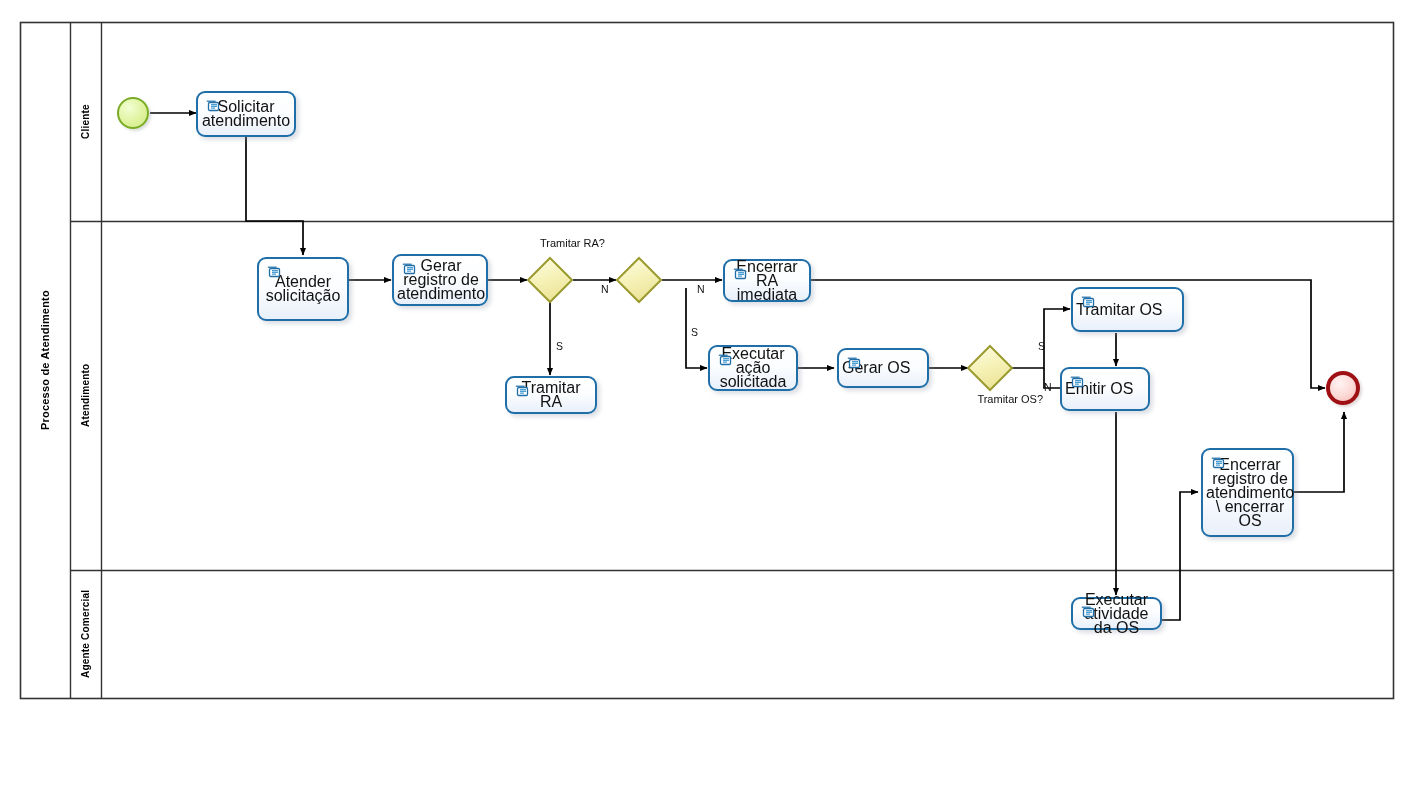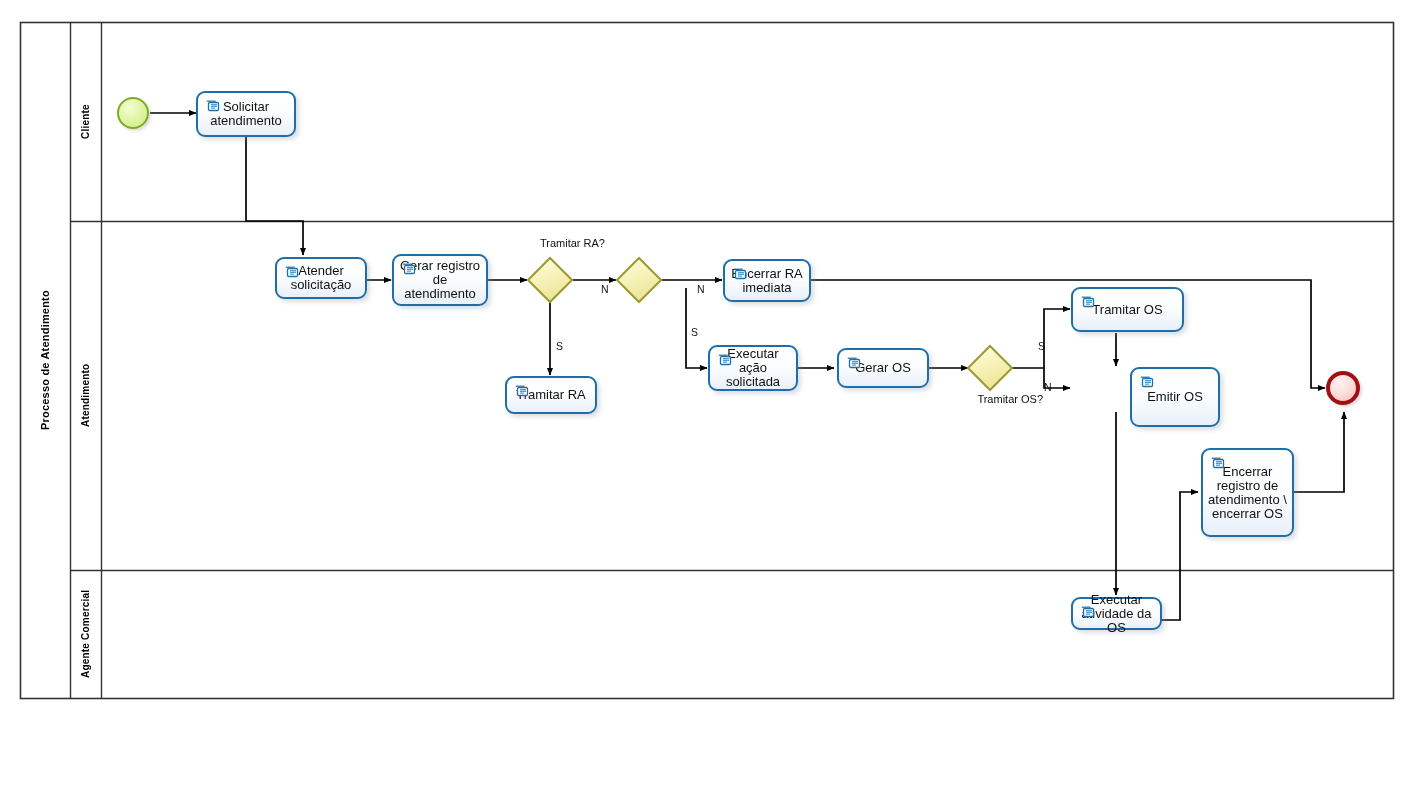--- a/index.html
+++ b/index.html
@@ -12,22 +12,22 @@
     writing-mode:vertical-rl;transform:rotate(180deg);
     letter-spacing:.2px;white-space:nowrap;
   }
   .pool-title{font-size:11px;}
   .lane-title{font-size:10px;}
   .task{
     position:absolute;box-sizing:border-box;
     border:2px solid #1f6ea8;border-radius:9px;
     background:linear-gradient(to bottom,#ffffff 0%,#fbfdff 48%,#e9f0fa 100%);
     box-shadow:3px 3px 4px rgba(140,150,165,.30);
-    display:flex;align-items:center;justify-content:center;
-    font-size:13px;color:#111;text-align:center;line-height:14px;
+    display:flex;align-items:center;justify-content:flex-start;
+    font-size:16px;color:#111;text-align:center;line-height:14px;
   }
   .task .tlabel{padding:0 3px;position:relative;z-index:2;}
   .task-icon{
     position:absolute;left:8px;top:7px;width:15px;height:13px;z-index:3;
   }
   .ev{position:absolute;border-radius:50%;box-sizing:border-box;}
   .ev-start{
     width:32px;height:32px;border:2px solid #7aab24;
     background:radial-gradient(circle at 36% 32%,#f2ffd4 0%,#ddf29a 60%,#cfe98a 100%);
     box-shadow:2px 2px 3px rgba(150,160,150,.35);
@@ -127,21 +127,21 @@
 
   <div class="task" style="left:196px;top:91px;width:100px;height:46px;">
     <svg class="task-icon" viewBox="0 0 15 13">
       <rect x="2.5" y="2.5" width="10" height="8" rx="1.2" fill="#ffffff" stroke="#1f6ea8" stroke-width="1.3"></rect>
       <path d="M5,4.6 L11,4.6 M5,6.4 L11,6.4 M5,8.2 L9,8.2" stroke="#4a9ed4" stroke-width="1.2"></path>
       <path d="M0.8,1.2 L9.6,1.2" stroke="#1f6ea8" stroke-width="1.2"></path>
     </svg>
     <span class="tlabel">Solicitar atendimento</span>
   </div>
 
-  <div class="task" style="left:257px;top:257px;width:92px;height:42px;margin-left:18px;">
+  <div class="task" style="left:257px;top:257px;width:92px;height:64px;">
     <svg class="task-icon" viewBox="0 0 15 13">
       <rect x="2.5" y="2.5" width="10" height="8" rx="1.2" fill="#ffffff" stroke="#1f6ea8" stroke-width="1.3"></rect>
       <path d="M5,4.6 L11,4.6 M5,6.4 L11,6.4 M5,8.2 L9,8.2" stroke="#4a9ed4" stroke-width="1.2"></path>
       <path d="M0.8,1.2 L9.6,1.2" stroke="#1f6ea8" stroke-width="1.2"></path>
     </svg>
     <span class="tlabel">Atender solicitação</span>
   </div>
 
   <div class="task" style="left:392px;top:254px;width:96px;height:52px;">
     <svg class="task-icon" viewBox="0 0 15 13">
@@ -190,21 +190,21 @@
 
   <div class="task" style="left:1071px;top:287px;width:113px;height:45px;">
     <svg class="task-icon" viewBox="0 0 15 13">
       <rect x="2.5" y="2.5" width="10" height="8" rx="1.2" fill="#ffffff" stroke="#1f6ea8" stroke-width="1.3"></rect>
       <path d="M5,4.6 L11,4.6 M5,6.4 L11,6.4 M5,8.2 L9,8.2" stroke="#4a9ed4" stroke-width="1.2"></path>
       <path d="M0.8,1.2 L9.6,1.2" stroke="#1f6ea8" stroke-width="1.2"></path>
     </svg>
     <span class="tlabel">Tramitar OS</span>
   </div>
 
-  <div class="task" style="left:1130px;top:367px;width:90px;height:60px;">
+  <div class="task" style="left:1060px;top:367px;width:90px;height:44px;">
     <svg class="task-icon" viewBox="0 0 15 13">
       <rect x="2.5" y="2.5" width="10" height="8" rx="1.2" fill="#ffffff" stroke="#1f6ea8" stroke-width="1.3"></rect>
       <path d="M5,4.6 L11,4.6 M5,6.4 L11,6.4 M5,8.2 L9,8.2" stroke="#4a9ed4" stroke-width="1.2"></path>
       <path d="M0.8,1.2 L9.6,1.2" stroke="#1f6ea8" stroke-width="1.2"></path>
     </svg>
     <span class="tlabel">Emitir OS</span>
   </div>
 
   <div class="task" style="left:1201px;top:448px;width:93px;height:89px;">
     <svg class="task-icon" viewBox="0 0 15 13">

